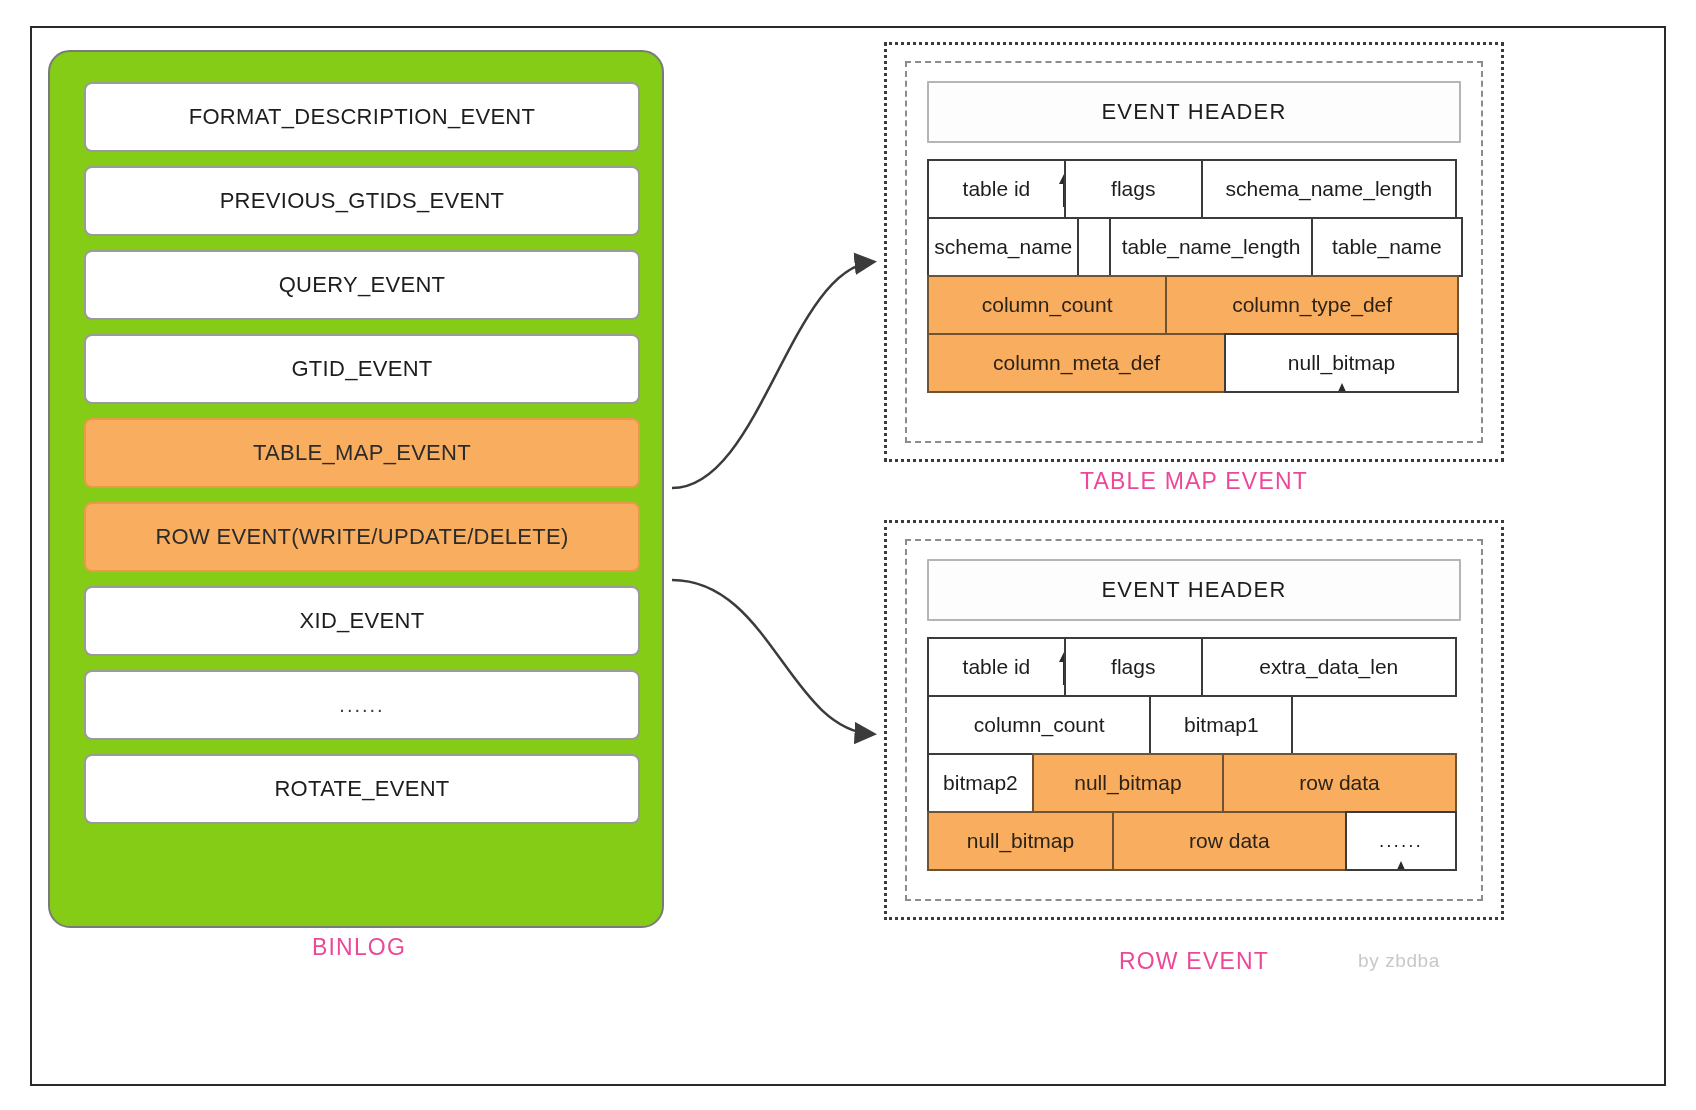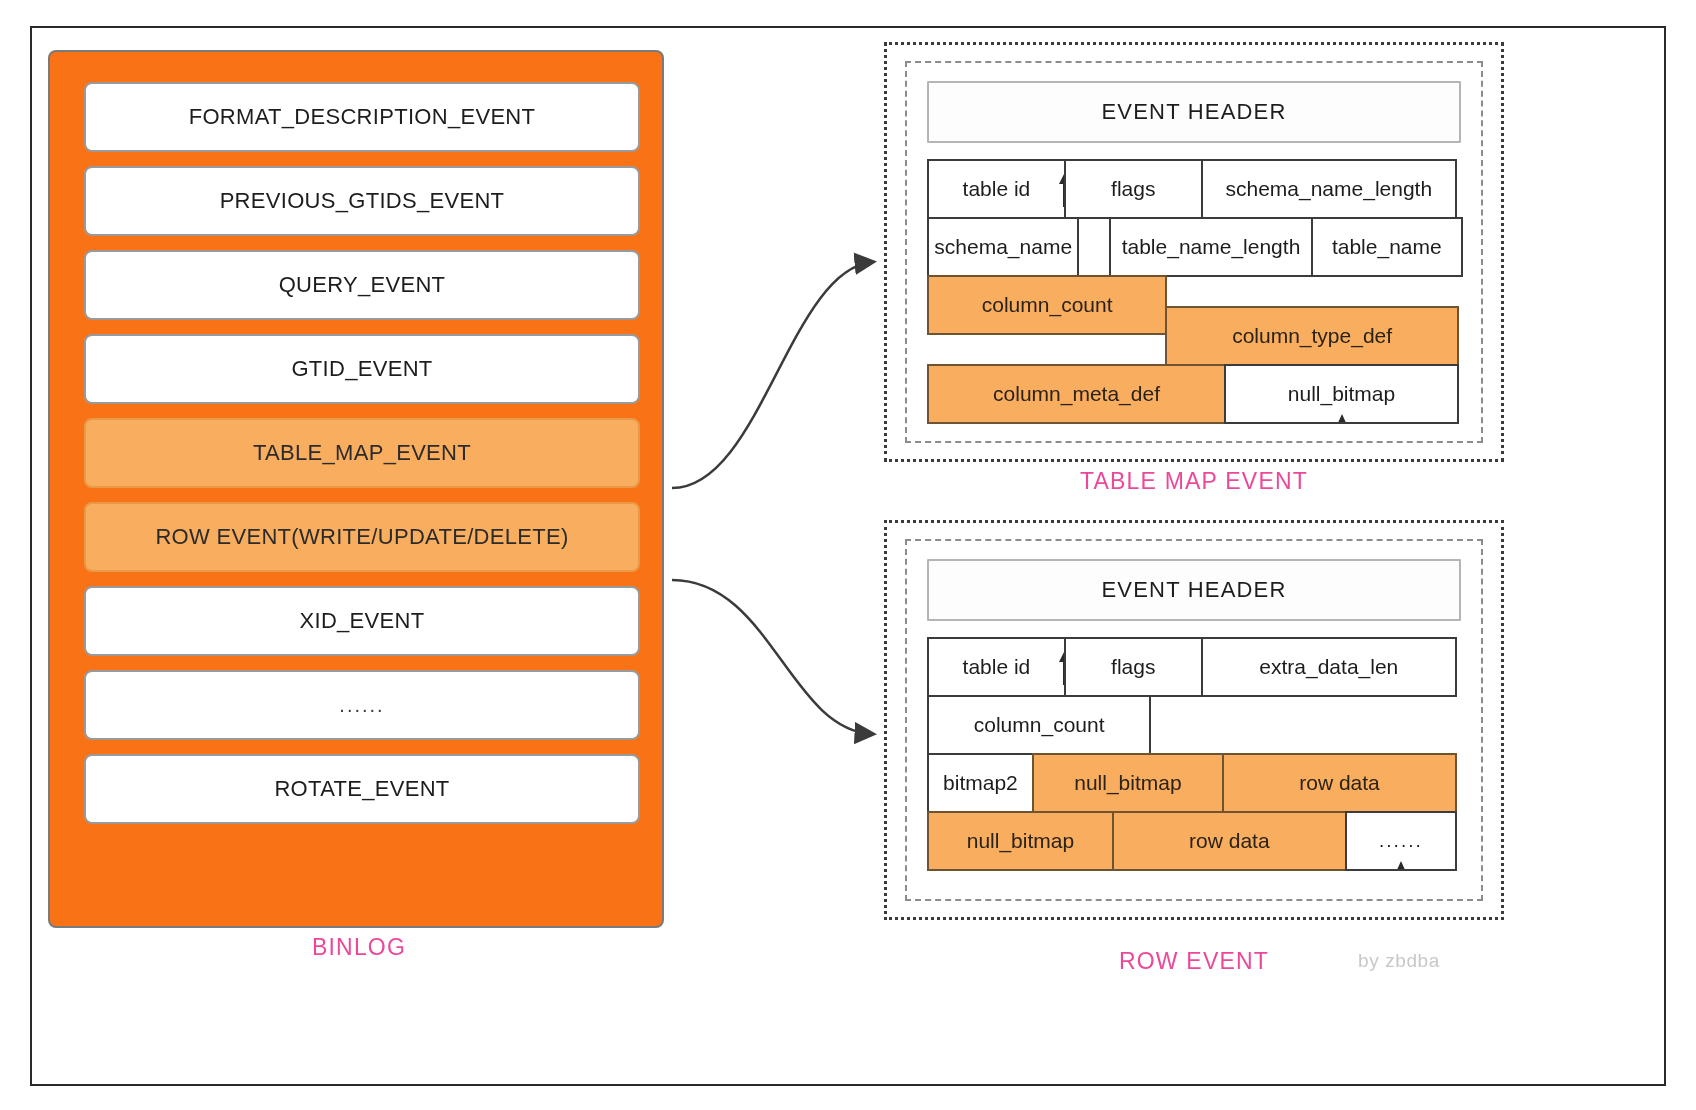--- a/index.html
+++ b/index.html
@@ -23,23 +23,23 @@
     border: 2px solid #2a2a2a;
     box-sizing: border-box;
   }
 
   
   .binlog-panel {
     position: absolute;
     left: 48px; top: 50px;
     width: 616px; height: 878px;
     border: 2px solid #7a7a7a;
-    border-radius: 8px;
-    box-sizing: border-box;
-    background: #f97316;
+    border-radius: 22px;
+    box-sizing: border-box;
+    background: #84cc16;
   }
   .binlog-list {
     position: absolute;
     left: 34px; top: 30px;
     width: 556px;
     display: flex;
     flex-direction: column;
     gap: 14px;
   }
   .evt-box {
@@ -233,21 +233,21 @@
               <span>table_name_length</span>
             </div>
             <div class="f-cell" style="width: 30%;">
               <span>table_name</span>
             </div>
           </div>
           <div class="f-row">
             <div class="f-cell orange" style="width: 45%;">
               <span>column_count</span>
             </div>
-            <div class="f-cell orange" style="width: 55%; margin-top: 31px;">
+            <div class="f-cell orange" style="width: 55%;">
               <span>column_type_def</span>
             </div>
           </div>
           <div class="f-row">
             <div class="f-cell orange" style="width: 56%;">
               <span>column_meta_def</span>
             </div>
             <div class="f-cell" style="width: 44%;">
               <span>null_bitmap</span>
               <svg class="up-arrow" viewBox="0 0 16 20" style="height: 20px; left: 50%; margin-left: -8px; bottom: -11px;">
@@ -275,20 +275,23 @@
             <div class="f-cell" style="width: 26%;">
               <span>flags</span>
             </div>
             <div class="f-cell" style="width: 48%;">
               <span>extra_data_len</span>
             </div>
           </div>
           <div class="f-row">
             <div class="f-cell" style="width: 42%;">
               <span>column_count</span>
+            </div>
+            <div class="f-cell" style="width: 27%;">
+              <span>bitmap1</span>
             </div>
           </div>
           <div class="f-row">
             <div class="f-cell" style="width: 20%;">
               <span>bitmap2</span>
             </div>
             <div class="f-cell orange" style="width: 36%;">
               <span>null_bitmap</span>
             </div>
             <div class="f-cell orange" style="width: 44%;">

